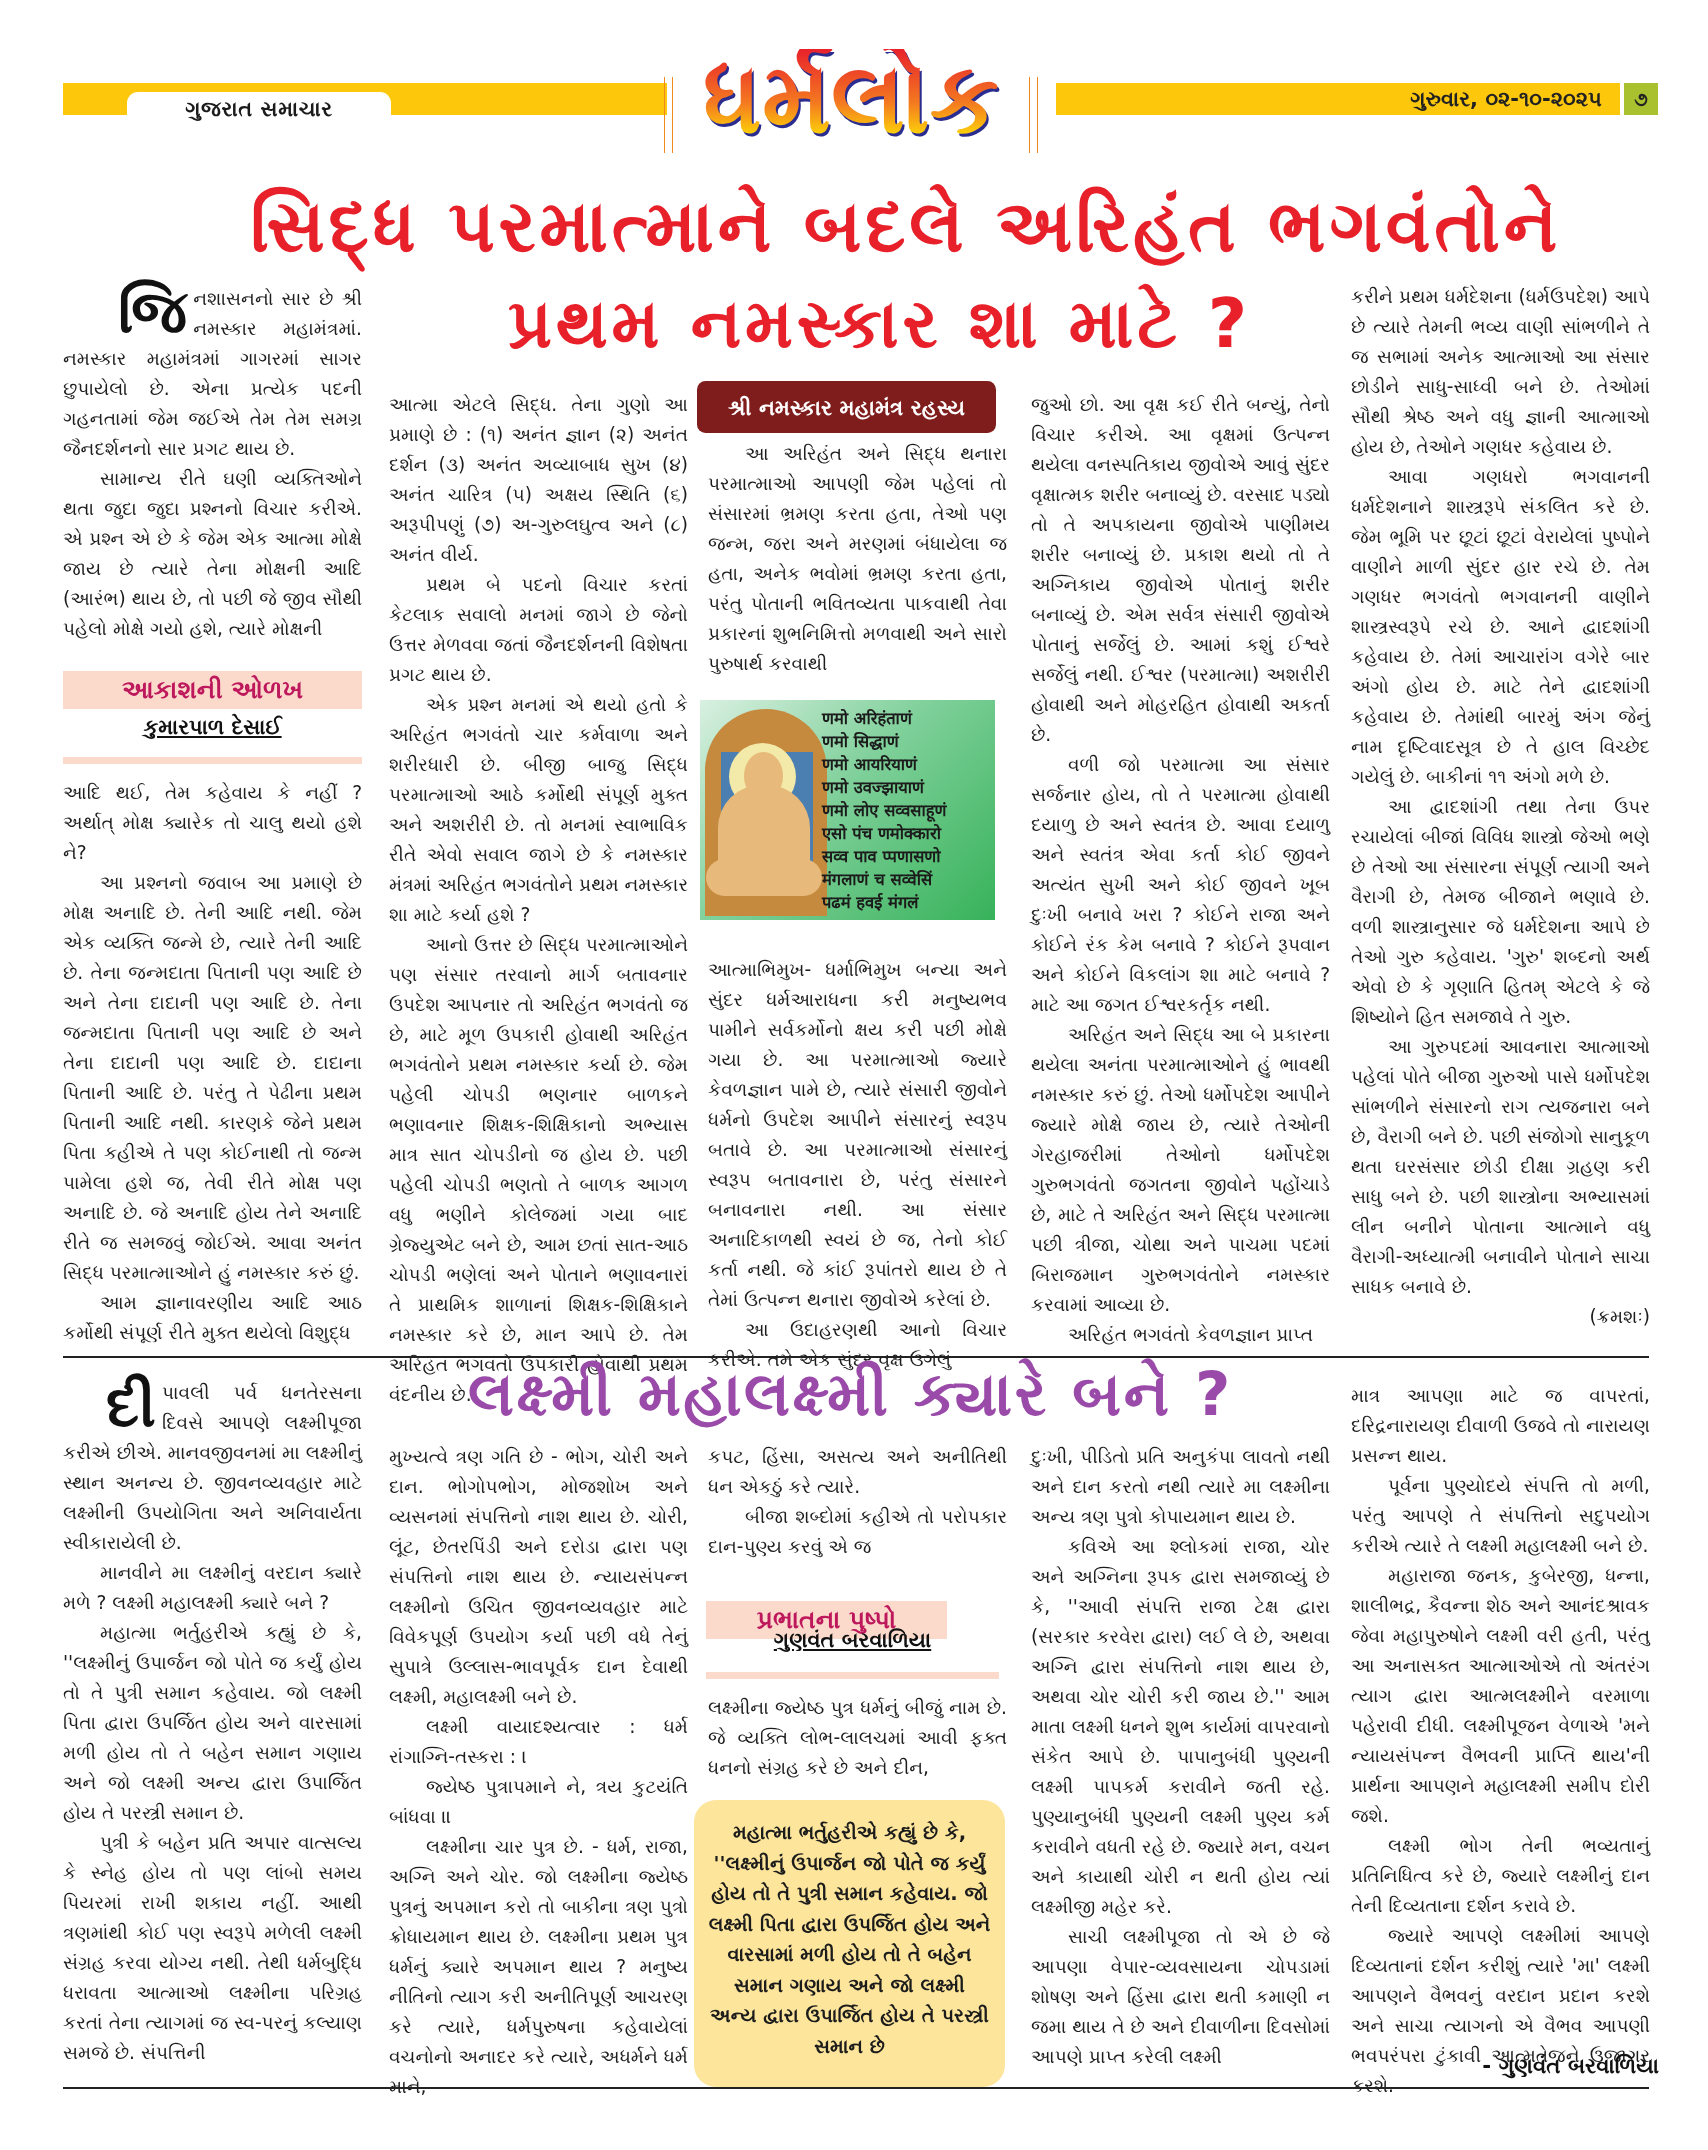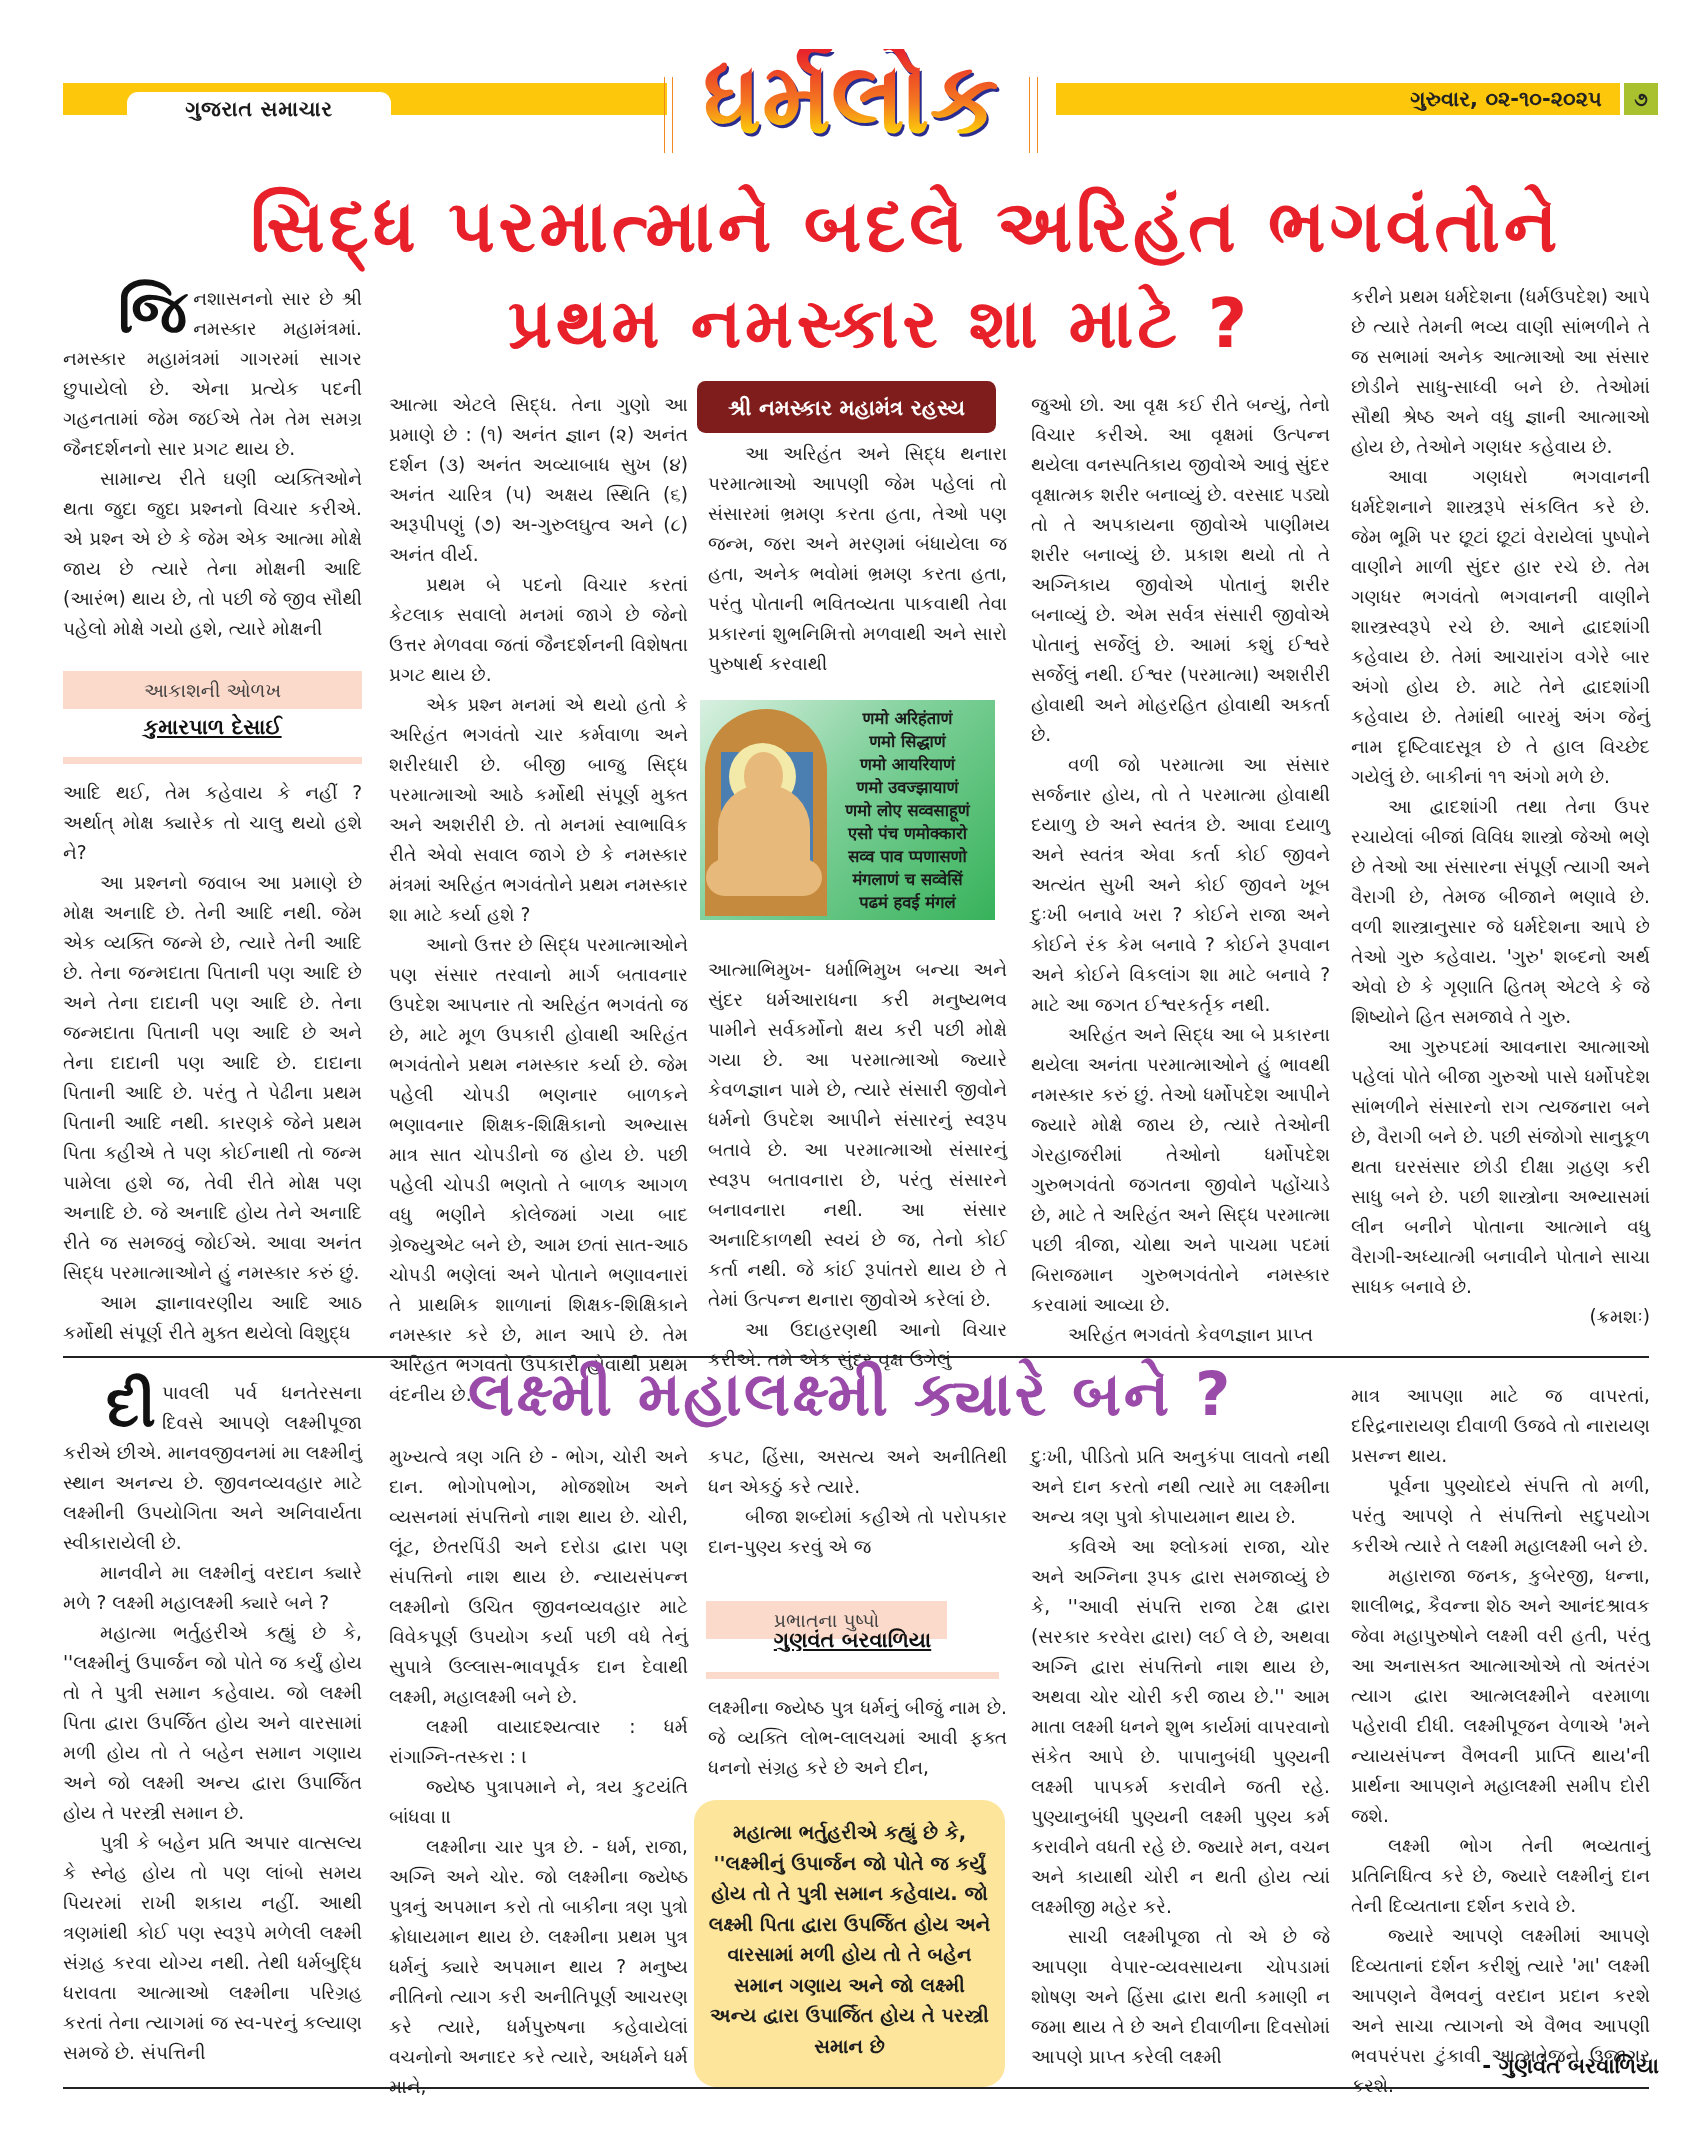--- a/index.html
+++ b/index.html
@@ -49,35 +49,35 @@
   .c1 { left: 63px; top: 284px; width: 299px; }
   .c2 { left: 389px; top: 390px; width: 299px; }
   .c3 { left: 708px; top: 439px; width: 299px; }
   .c4 { left: 1031px; top: 390px; width: 299px; }
   .c5 { left: 1351px; top: 282px; width: 299px; }
 
   .c1b { left: 63px; top: 778px; width: 299px; }
   .c3b { left: 708px; top: 955px; width: 299px; }
 
   .column-box { position: absolute; background: #fcdacb; display: flex; align-items: center; justify-content: center; }
-  .column-title { color: #404040; font-weight: normal; font-size: 19px; }
+  .column-title { color: #be185d; font-weight: bold; font-size: 25px; }
   .column-author { position: absolute; font-weight: bold; font-size: 21px; text-align: center; color: #111; text-decoration: underline; }
   .column-rule { position: absolute; height: 6.7px; background: #fcdacb; }
 
   .purple-box { position: absolute; left: 697px; top: 381px; width: 299px; height: 52px; background: #7f1d1d; border-radius: 8.5px; display: flex; align-items: center; justify-content: center; }
   .purple-box span { color: #fff; font-weight: bold; font-size: 21.4px; }
 
   .mantra-img { position: absolute; left: 700px; top: 700px; width: 295px; height: 220px; background: linear-gradient(135deg, #d9f0e1 0%, #7fd09a 45%, #37b25a 100%); overflow: hidden; }
   .mantra-img .seat { position: absolute; left: 4.9px; top: 8.5px; width: 122px; height: 207px; background: #c58a3e; border-radius: 61px 61px 0 0; }
   .mantra-img .seat-inner { position: absolute; left: 16px; top: 43px; width: 92px; height: 122px; background: #4b7fb1; }
   .mantra-img .halo { position: absolute; left: 29px; top: 43px; width: 67px; height: 67px; border-radius: 50%; background: #f3e9a8; }
   .mantra-img .body { position: absolute; left: 18.3px; top: 85px; width: 92px; height: 104px; background: #e7b97a; border-radius: 43px 43px 24.4px 24.4px; }
   .mantra-img .head { position: absolute; left: 44px; top: 52px; width: 39px; height: 48px; background: #e7b97a; border-radius: 50%; }
   .mantra-img .legs { position: absolute; left: 6.1px; top: 159px; width: 116px; height: 37px; background: #e7b97a; border-radius: 24.4px; }
-  .mantra-lines { position: absolute; left: 122px; top: 7.3px; width: 171px; text-align: center; font-weight: bold; font-size: 16.5px; line-height: 23px; color: #1b1b1b; }
+  .mantra-lines { position: absolute; left: 122px; top: 7.3px; width: 171px; font-weight: bold; font-size: 16.5px; line-height: 23px; color: #1b1b1b; }
 
   .rule { position: absolute; height: 2.4px; background: #222; }
 
   
   .headline2 { position: absolute; left: 390px; top: 1354px; width: 921px; text-align: center; color: #9a4aa8; font-weight: bold; font-size: 61px; line-height: 79px; letter-spacing: 2.4px; }
   .b1 { left: 63px; top: 1378px; width: 299px; }
   .b2 { left: 389px; top: 1442px; width: 299px; }
   .b3 { left: 708px; top: 1442px; width: 299px; }
   .b4 { left: 1031px; top: 1442px; width: 299px; }
   .b5 { left: 1351px; top: 1381px; width: 299px; }

